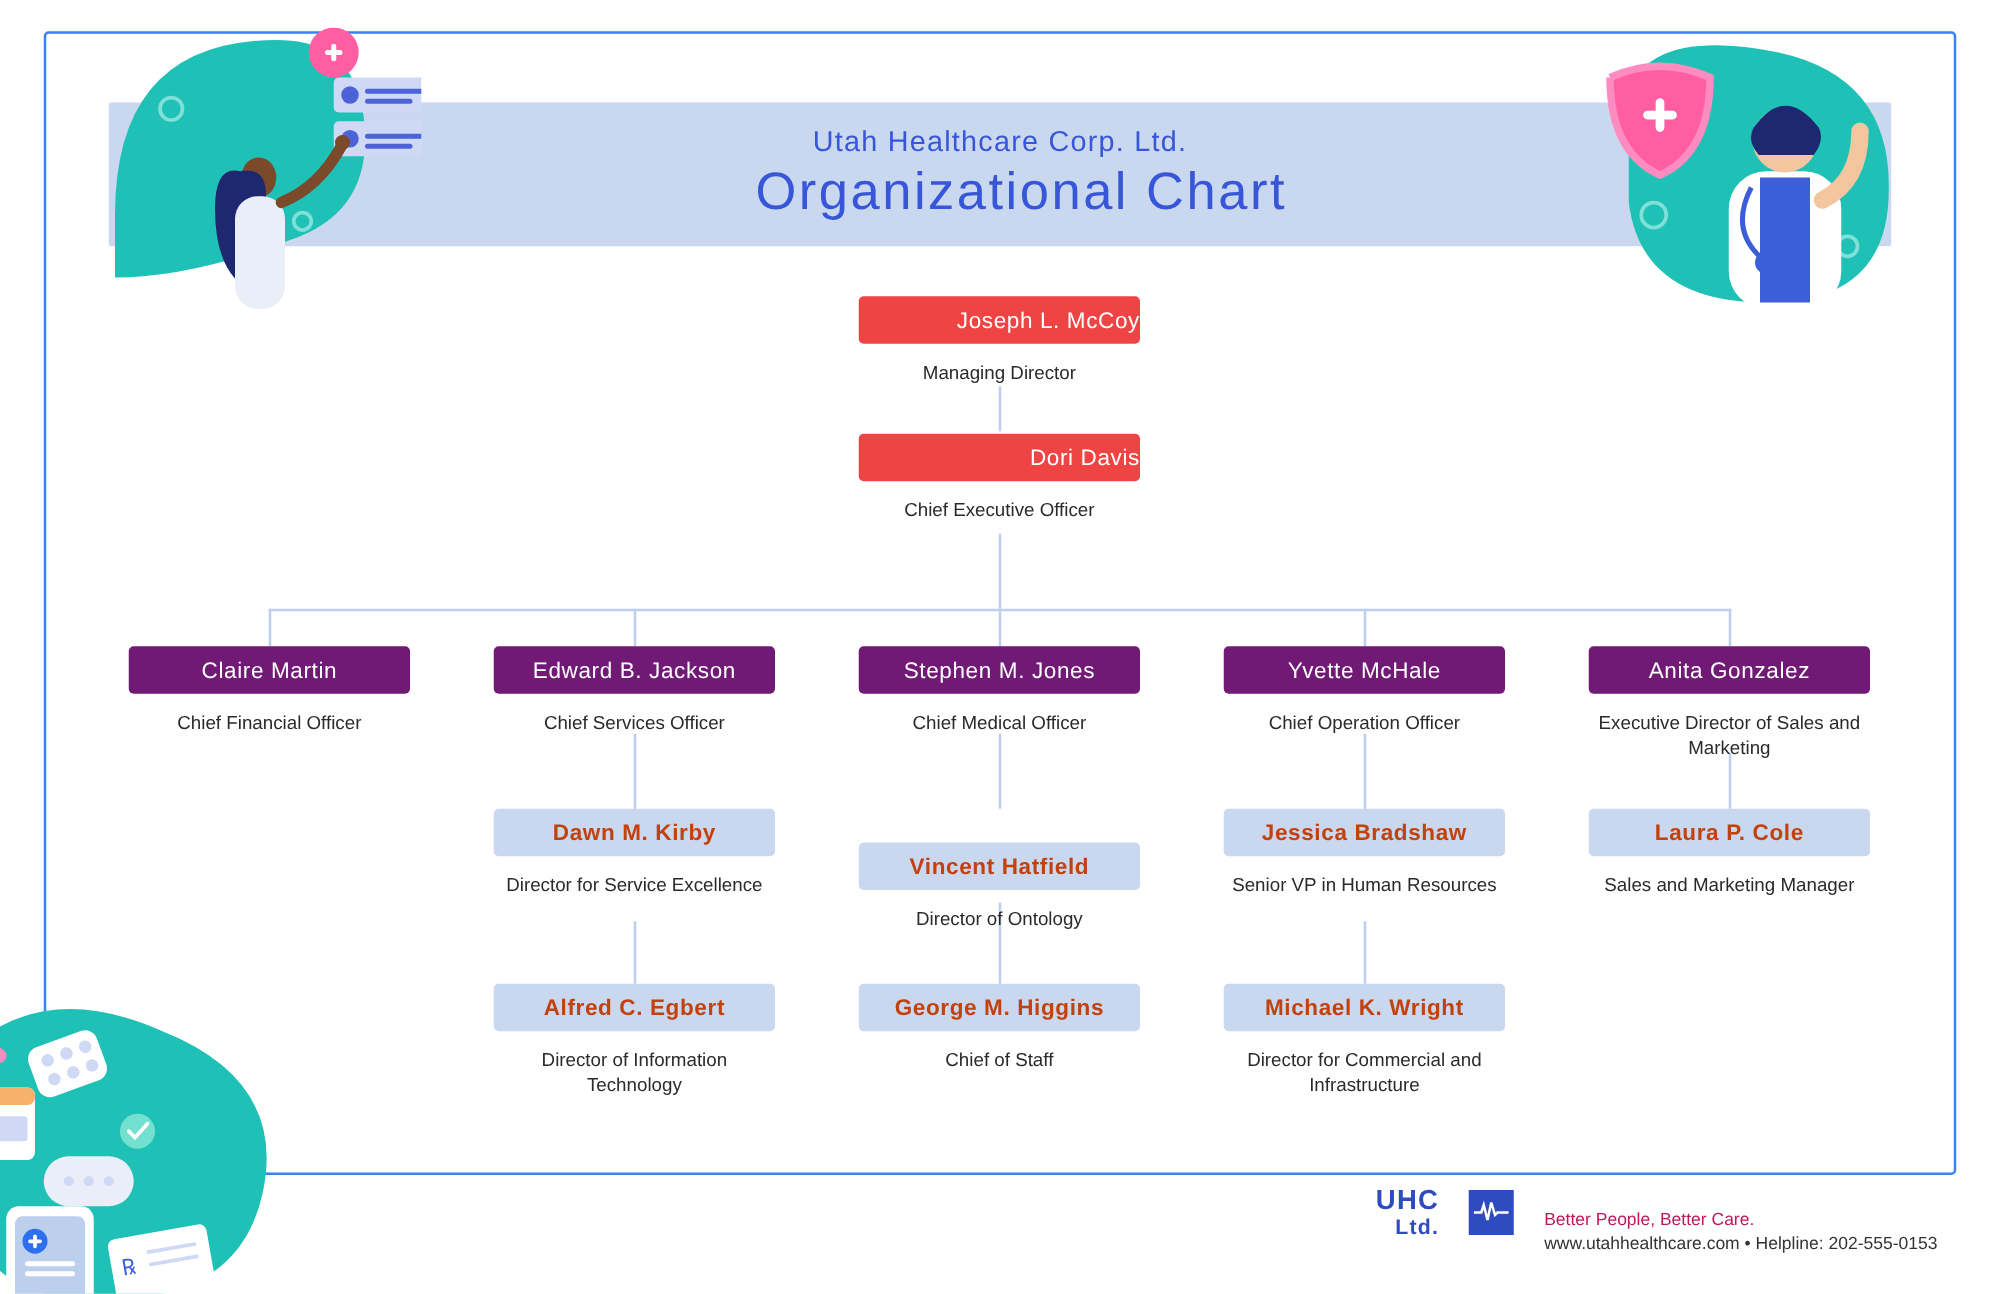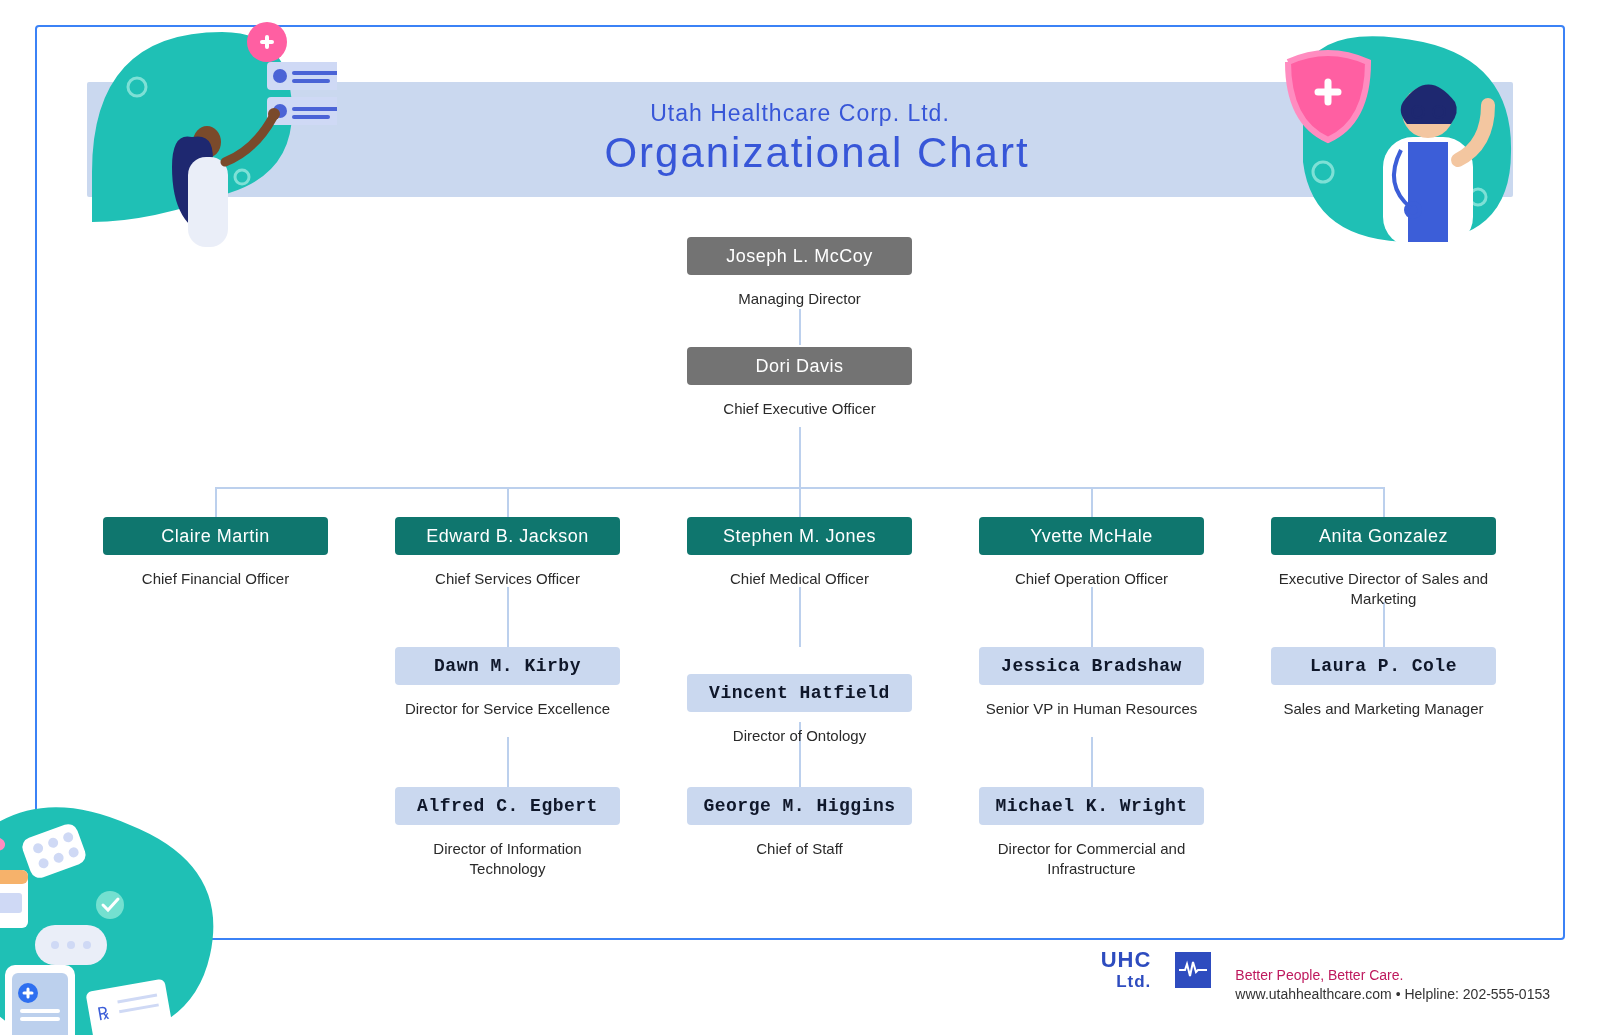--- a/index.html
+++ b/index.html
@@ -75,23 +75,23 @@
     width: 225px;
     height: 38px;
     border-radius: 4px;
     color: #fff;
     font-size: 18px;
     font-weight: 500;
     line-height: 38px;
     letter-spacing: 0.5px;
     margin: 0 auto;
   }
-  .blue-bright { background: #737373; }
-  .blue-dark   { background: #0f766e; }
-  .blue-light  { background: #cad8ef; color: #0f172a; font-weight: 600; font-family: Liberation Mono, monospace; }
+  .blue-bright { background: #ef4444; text-align: right; }
+  .blue-dark   { background: #701a75; }
+  .blue-light  { background: #cad8ef; color: #c2410c; font-weight: 600; }
   .role {
     color: #2a2a2a;
     font-size: 15px;
     margin-top: 14px;
     line-height: 1.3;
   }
   .connector {
     position: absolute;
     background: #bcd0ed;
     z-index: 0;

